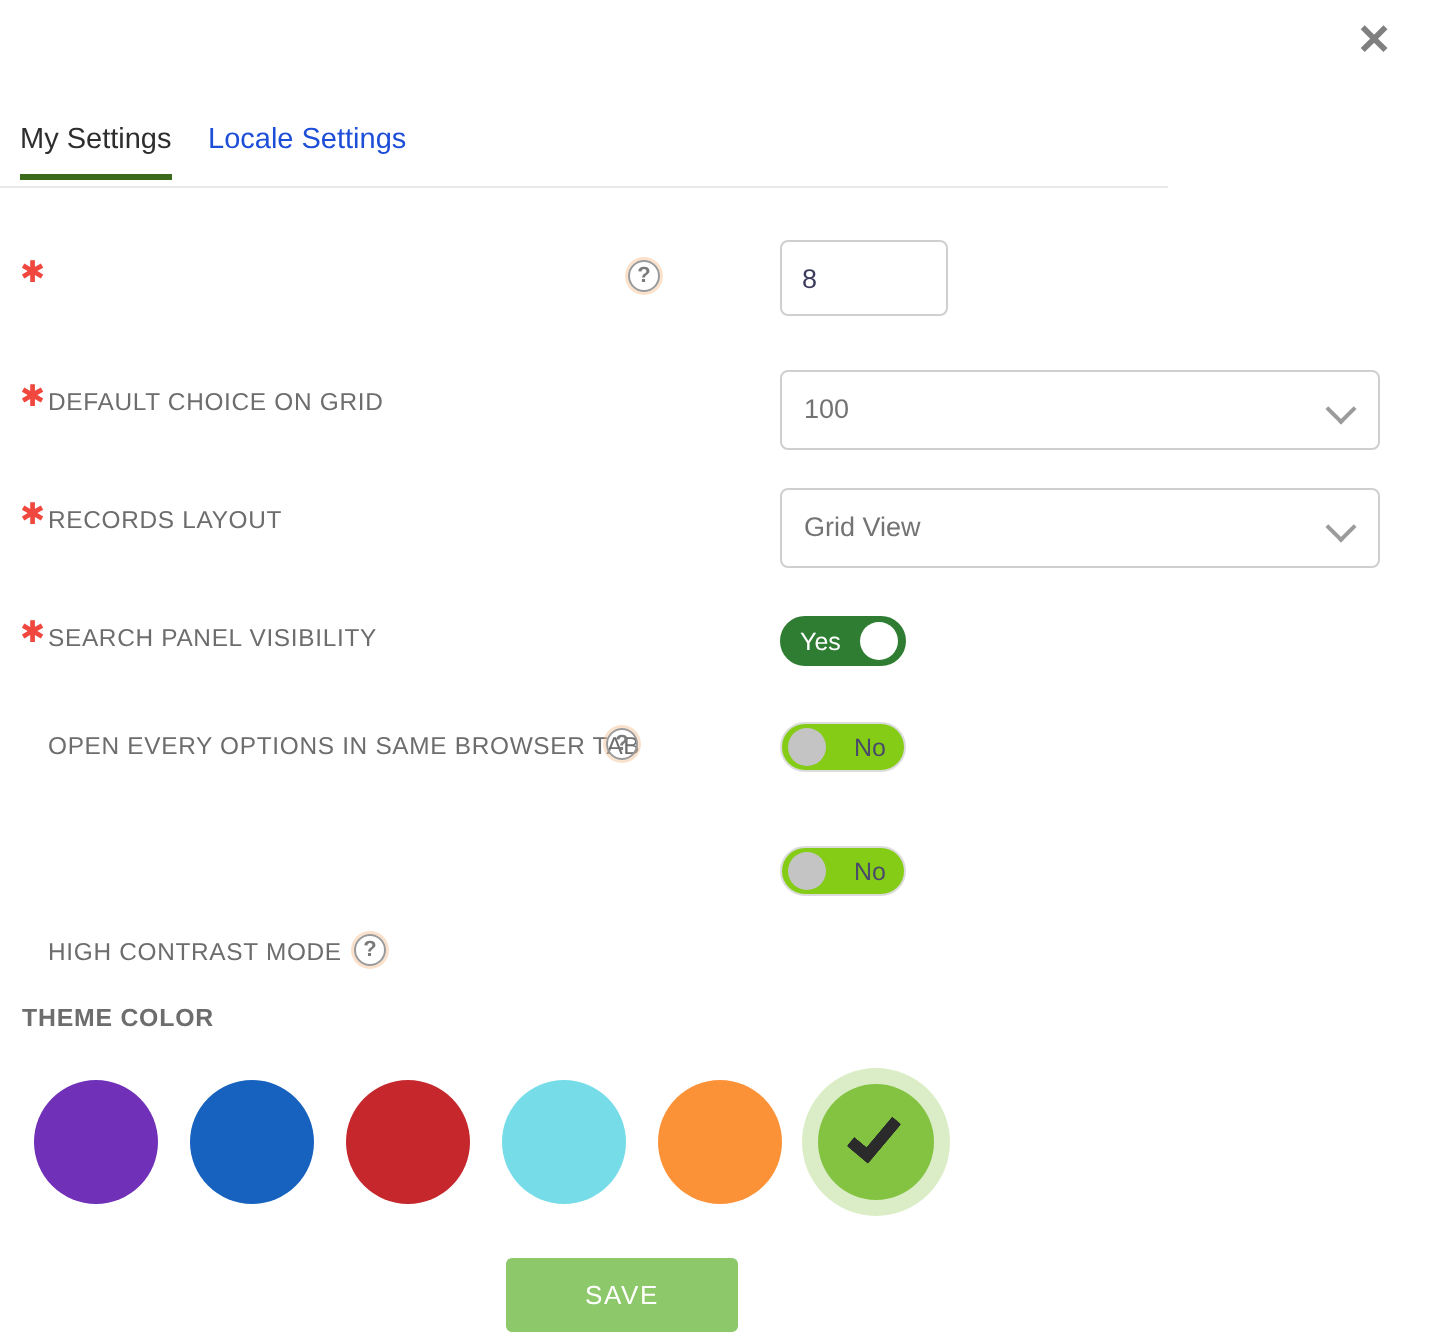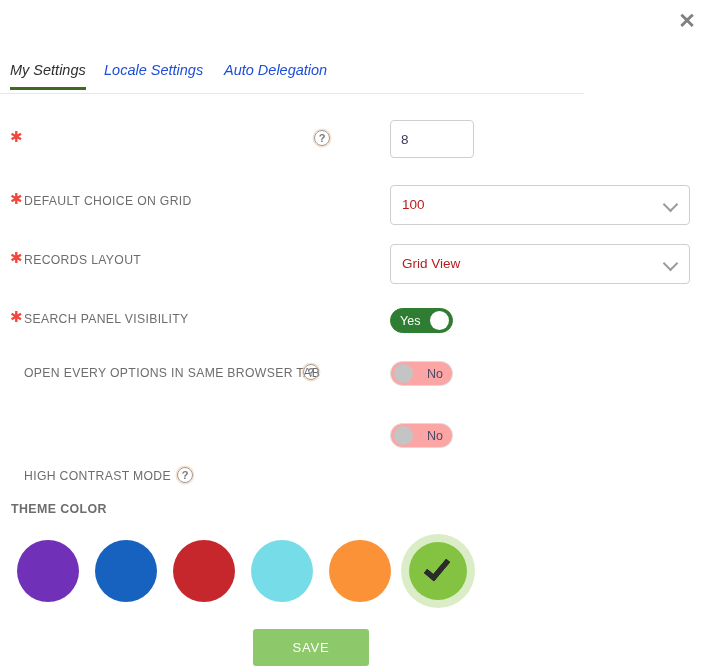--- a/index.html
+++ b/index.html
@@ -37,21 +37,20 @@
     line-height: 1;
     user-select: none;
   }
 
   
   .tabbar {
     position: absolute;
     left: 0; top: 62px;
     width: 584px; height: 32px;
     border-bottom: 1px solid #e8e8e8;
-    font-style: italic;
   }
   .tab {
     position: absolute;
     top: 0;
     font-size: 14.5px;
     color: #1d4ed8;
     padding-bottom: 9px;
     cursor: pointer;
     white-space: nowrap;
   }
@@ -117,21 +116,21 @@
     width: 300px; height: 40px;
     border: 1px solid #cfcfcf;
     border-radius: 4px;
     background: #fff;
     cursor: pointer;
   }
   .select-value {
     position: absolute;
     left: 11px; top: 11px;
     font-size: 13.5px;
-    color: #b91c1c;
+    color: #737373;
   }
   .chevron {
     position: absolute;
     right: 13px; top: 13px;
     width: 11px; height: 11px;
     border-right: 2px solid #9b9b9b;
     border-bottom: 2px solid #9b9b9b;
     transform: rotate(45deg);
   }
 
@@ -140,21 +139,21 @@
     left: 390px;
     width: 63px; height: 25px;
     border-radius: 13px;
     cursor: pointer;
   }
   .toggle.on {
     background: #2e7d32;
     border: 1px solid #2e7d32;
   }
   .toggle.off {
-    background: #fca5a5;
+    background: #84cc16;
     border: 1px solid #dcdcdc;
     text-decoration: underline;
   }
   .toggle .knob {
     position: absolute;
     top: 2px;
     width: 19px; height: 19px;
     border-radius: 50%;
   }
   .toggle.on .knob { right: 3px; background: #ffffff; }
@@ -220,21 +219,20 @@
 </head>
 <body>
 
 <div class="dialog">
 
   <div class="close-btn">✕</div>
 
   <div class="tabbar" id="tabbar">
       <div class="tab active" style="left: 10px;">My Settings</div>
       <div class="tab" style="left: 104px;">Locale Settings</div>
-      <div class="tab" style="left: 224px;">Auto Delegation</div>
     </div>
 
   <div id="rows">
       <div class="row" style="top: 128px;">
         <div class="req-star">✱</div>
         <div class="help-icon" style="left: 314px;">?</div>
       </div>
       <input class="text-input" type="text" value="8" style="top: 120px;">
       <div class="row" style="top: 190px;">
         <div class="req-star">✱</div>

